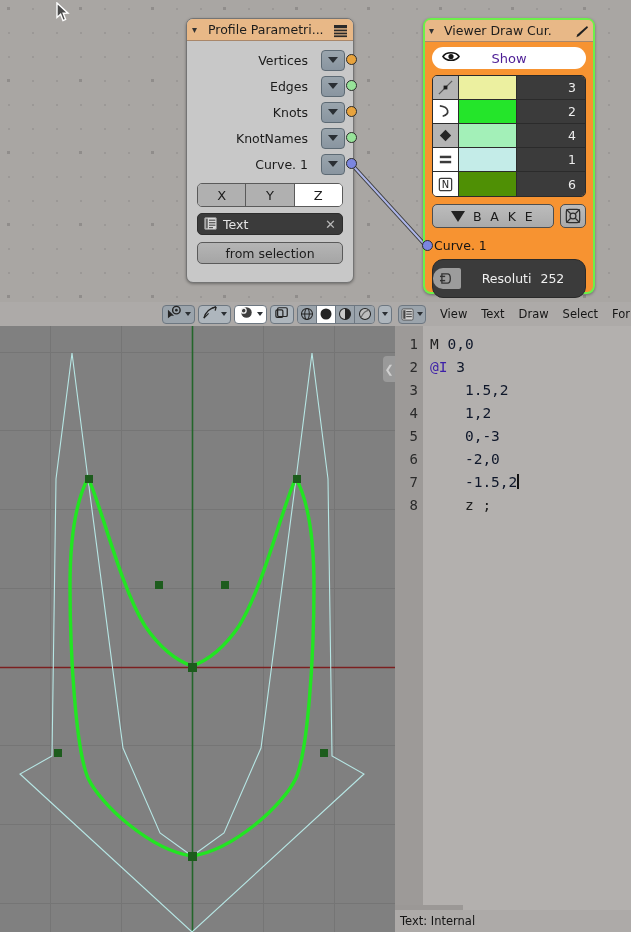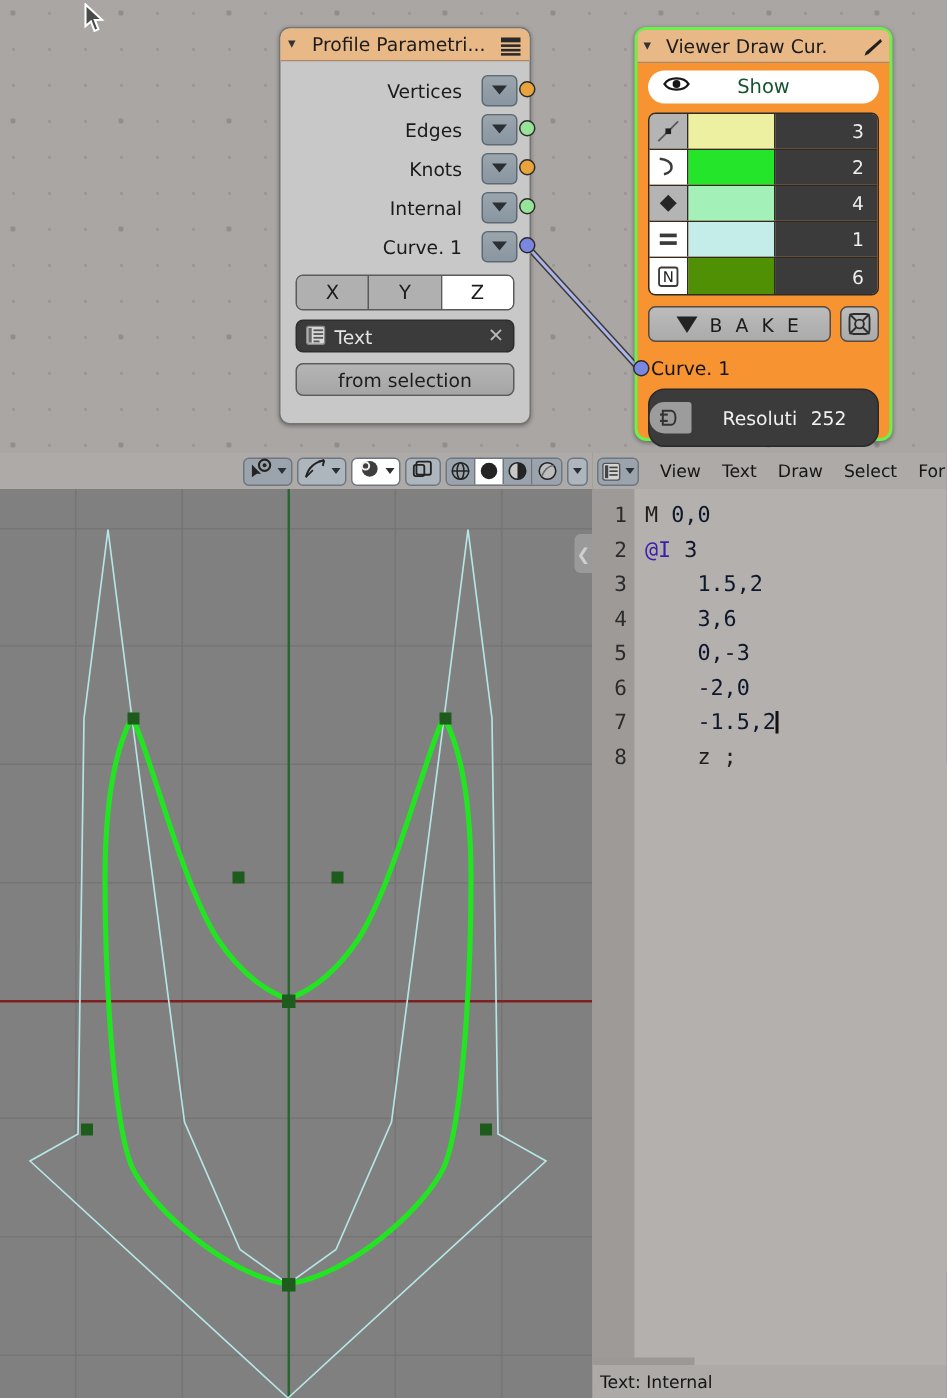--- a/index.html
+++ b/index.html
@@ -89,21 +89,21 @@
     background:#f79331;
     border:2px solid #6cf04a; border-radius:8px;
     box-shadow:0 1px 3px rgba(0,0,0,.35);
   }
   #node-viewer .hdr { height:22px; border-radius:5px 5px 0 0;
     background:#e8b887; display:flex; align-items:center; gap:4px;
     padding:0 4px; border-bottom:1px solid #a9876a;}
   .vbody { padding:5px 7px 5px 7px; position:relative;}
   .show-btn { height:22px; border-radius:11px; background:#ffffff;
      display:flex;align-items:center;justify-content:center; position:relative;
-     font-size:13px;color:#14532d;}
+     font-size:13px;color:#4c1d95;}
   .show-btn .eye{ position:absolute; left:10px; top:50%; transform:translateY(-50%); }
 
   .swatch-table { margin-top:6px; border-radius:5px; overflow:hidden;
      border:1px solid #2b2b2b;}
   .srow { display:flex; height:24px; border-bottom:1px solid #2b2b2b;}
   .srow:last-child{border-bottom:none;}
   .sicon { width:26px; background:#b4b4b4; display:flex;align-items:center;
      justify-content:center; border-right:1px solid #2b2b2b;}
   .scol  { width:58px; border-right:1px solid #2b2b2b;}
   .snum  { flex:1; background:#3b3b3b; color:#ededed; font-size:12.5px;
@@ -236,21 +236,21 @@
 
         <div class="prop-row">
           <span class="prop-label">Knots</span>
           <span class="dd">
               <i></i>
             </span>
           <span class="sock right" style="background:#e8a33d; top:7px;"></span>
         </div>
 
         <div class="prop-row">
-          <span class="prop-label">Internal</span>
+          <span class="prop-label">KnotNames</span>
           <span class="dd">
               <i></i>
             </span>
           <span class="sock right" style="background:#97e399; top:7px;"></span>
         </div>
 
         <div class="prop-row">
           <span class="prop-label">Curve. 1</span>
           <span class="dd">
               <i></i>
@@ -561,21 +561,21 @@
           <div>4</div>
           <div>5</div>
           <div>6</div>
           <div>7</div>
           <div>8</div>
         </div>
       <div class="code" id="code">
           <div class="ln"><span class="tok-def">M </span><span class="tok-num">0,0</span></div>
           <div class="ln"><span class="tok-kw">@I</span><span class="tok-def"> </span><span class="tok-num">3</span></div>
           <div class="ln"><span class="tok-def">    </span><span class="tok-num">1.5,2</span></div>
-          <div class="ln"><span class="tok-def">    </span><span class="tok-num">3,6</span></div>
+          <div class="ln"><span class="tok-def">    </span><span class="tok-num">1,2</span></div>
           <div class="ln"><span class="tok-def">    </span><span class="tok-num">0,-3</span></div>
           <div class="ln"><span class="tok-def">    </span><span class="tok-num">-2,0</span></div>
           <div class="ln"><span class="tok-def">    </span><span class="tok-num">-1.5,2</span><span class="caret"></span></div>
           <div class="ln"><span class="tok-def">    z ;</span></div>
         </div>
     </div>
 
     <div id="te-status-top"></div>
     <div id="te-status">Text: Internal</div>
   </div>

